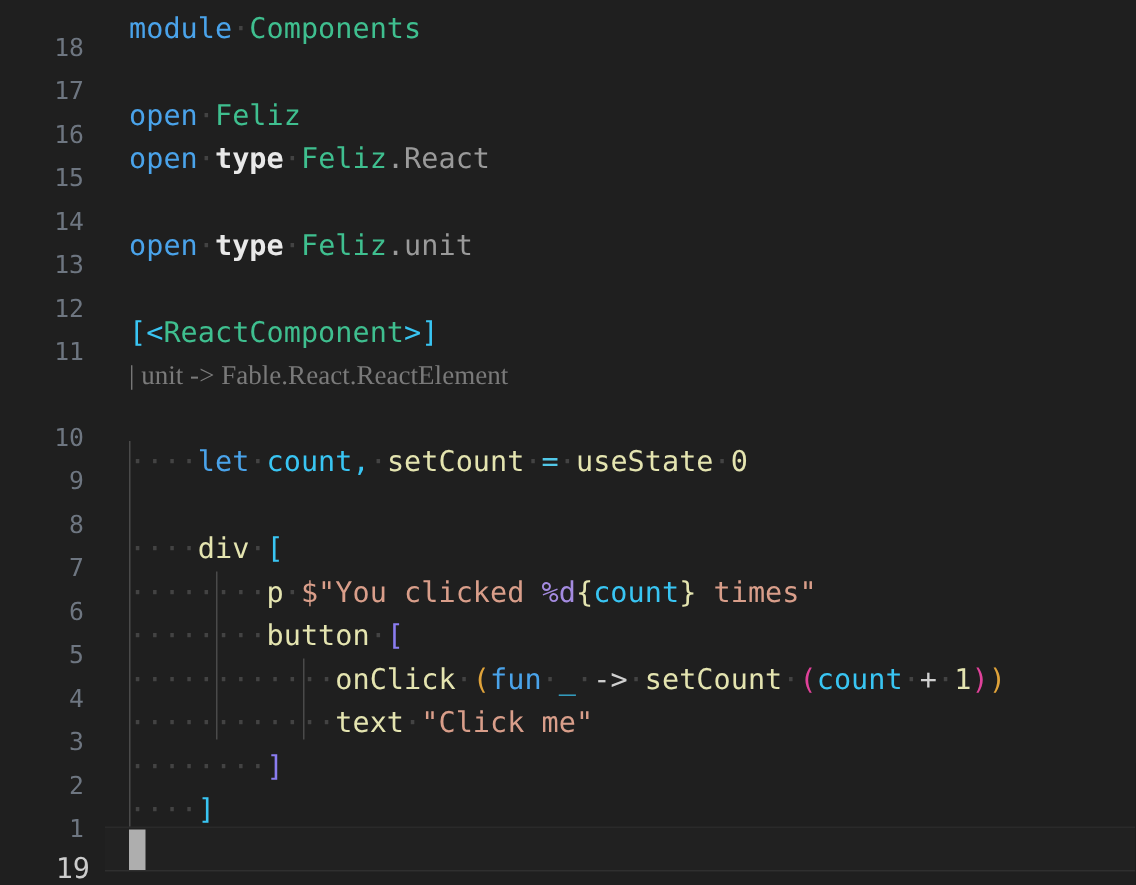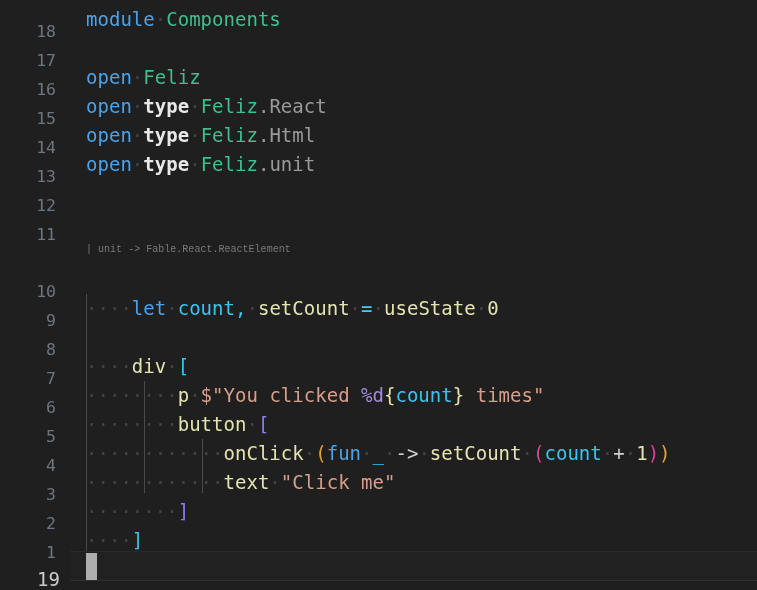--- a/index.html
+++ b/index.html
@@ -62,22 +62,22 @@
     left: 0;
     right: 0;
     height: 29px;
     line-height: 29px;
     white-space: pre;
     font-family: "DejaVu Sans Mono", monospace;
     font-size: 19px;
     letter-spacing: 0.02px;
   }
   .line.hint {
-    font-family: Liberation Mono, monospace;
-    font-size: 10px;
+    font-family: Liberation Serif, serif;
+    font-size: 18px;
     color: #7a7a7a;
     line-height: 24px;
     height: 24px;
   }
 
   
   .curline-box {
     position: absolute;
     left: 70px;
     right: 0;
@@ -163,26 +163,26 @@
     <div class="iguide" style="left:116px;top:439px; height:54px;"></div>
 
     <div class="line" style="top:5px;"><span class="k-keyword">module</span><span class="k-ws">·</span><span class="k-green">Components</span></div>
 
     <div class="line" style="top:34px;"></div>
 
     <div class="line" style="top:63px;"><span class="k-keyword">open</span><span class="k-ws">·</span><span class="k-green">Feliz</span></div>
 
     <div class="line" style="top:92px;"><span class="k-keyword">open</span><span class="k-ws">·</span><span class="k-type-kw">type</span><span class="k-ws">·</span><span class="k-green">Feliz</span><span class="k-gray">.React</span></div>
 
-    <div class="line" style="top:121px;"><span class="k-keyword">open</span><span class="k-ws">·</span><span class="k-type-kw">type</span><span class="k-ws">·</span><span class="k-green">Feliz</span><span class="k-gray">.Html</span></div>
 
     <div class="line" style="top:150px;"><span class="k-keyword">open</span><span class="k-ws">·</span><span class="k-type-kw">type</span><span class="k-ws">·</span><span class="k-green">Feliz</span><span class="k-gray">.unit</span></div>
 
     <div class="line" style="top:179px;"></div>
 
+    <div class="line" style="top:208px;"><span class="k-attr">[&lt;</span><span class="k-green">ReactComponent</span><span class="k-attr">&gt;]</span></div>
 
     <div class="line hint" style="top:238px;">| unit -&gt; Fable.React.ReactElement</div>
 
 
     <div class="line" style="top:294px;"><span class="k-ws">····</span><span class="k-keyword">let</span><span class="k-ws">·</span><span class="k-cyan">count</span><span class="k-cyan">,</span><span class="k-ws">·</span><span class="k-func">setCount</span><span class="k-ws">·</span><span class="k-eq">=</span><span class="k-ws">·</span><span class="k-func">useState</span><span class="k-ws">·</span><span class="k-num">0</span></div>
 
     <div class="line" style="top:323px;"></div>
 
     <div class="line" style="top:352px;"><span class="k-ws">····</span><span class="k-func">div</span><span class="k-ws">·</span><span class="k-b1">[</span></div>
 

